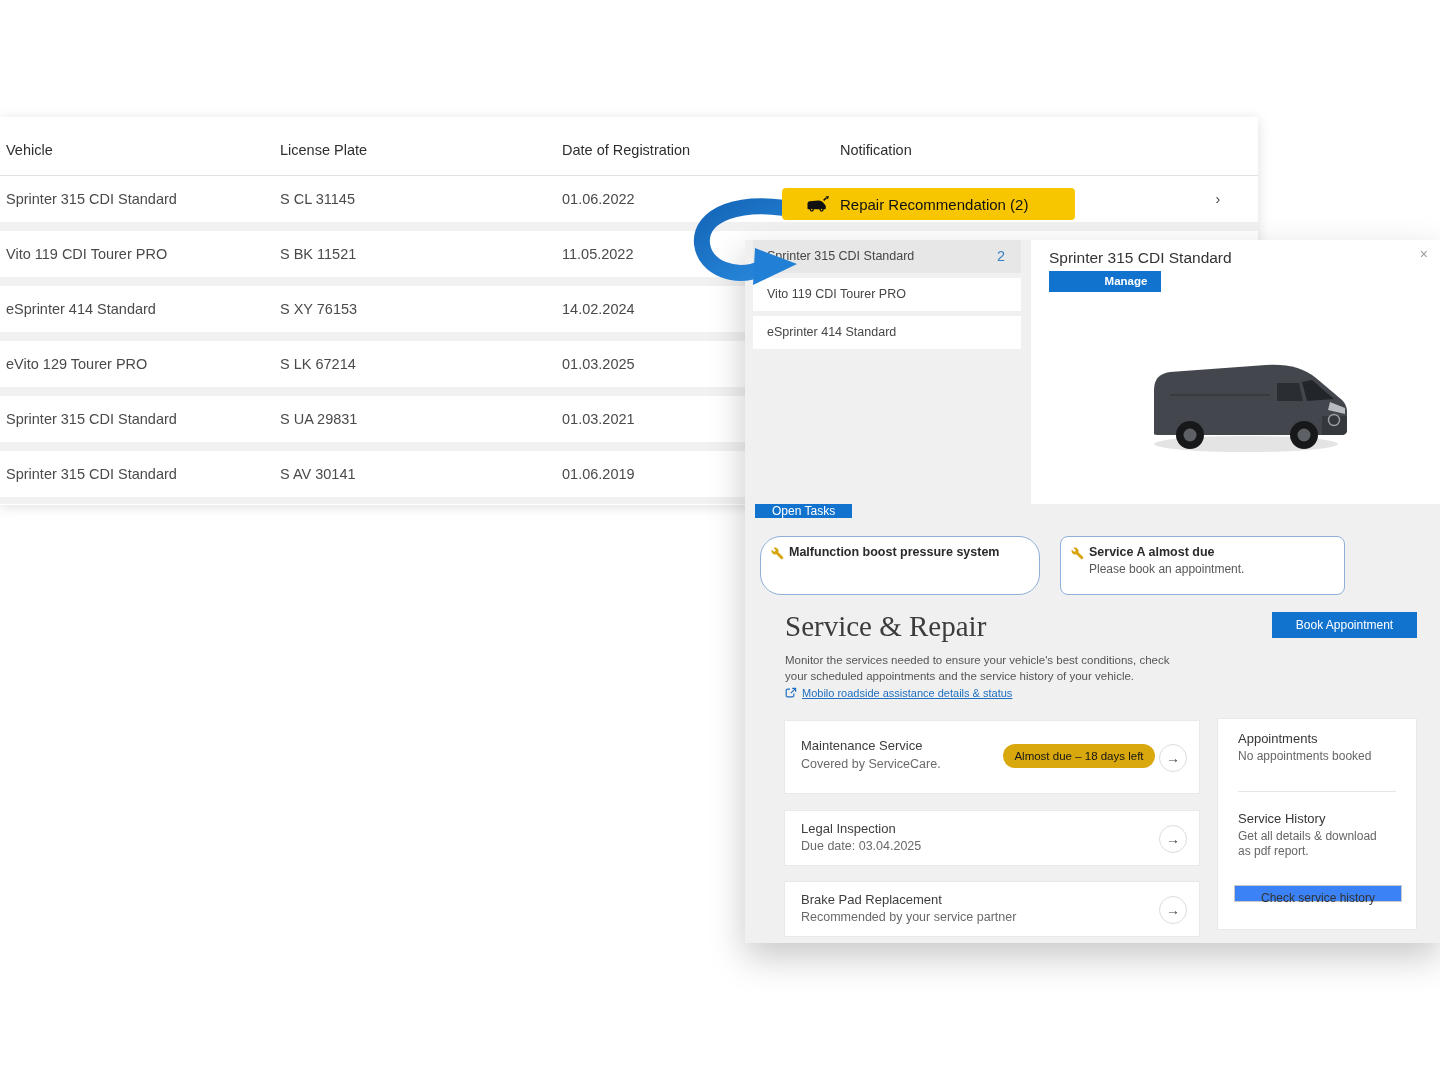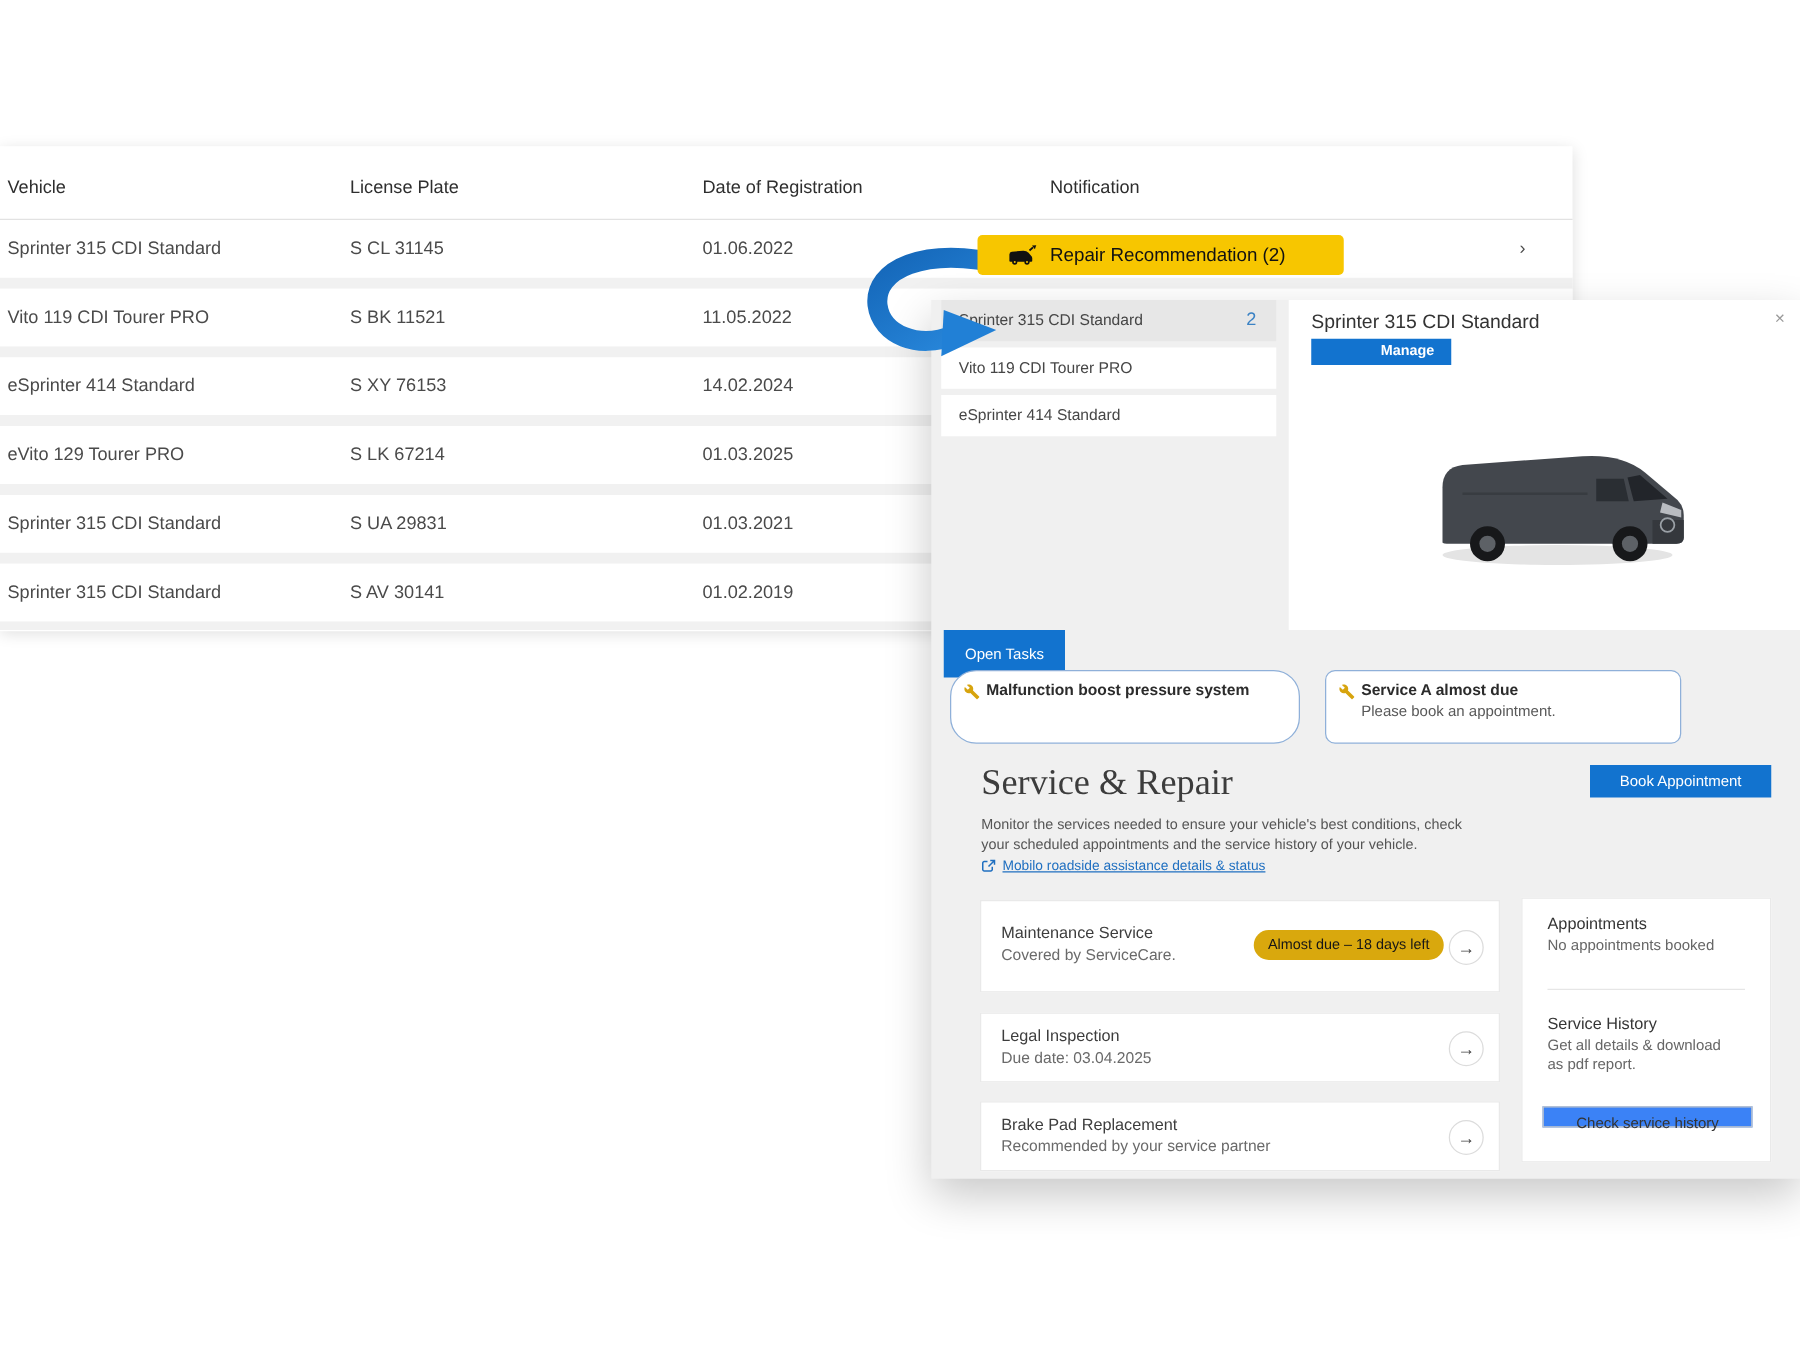--- a/index.html
+++ b/index.html
@@ -38,21 +38,21 @@
   .vitem .cnt { position:absolute; right:16px; top:0; color:#3b82c4; font-size:14.5px; }
 
   .detail { position:absolute; left:286px; top:0; width:409px; height:264px; background:#fff; }
   .detail-title { position:absolute; left:18px; top:9px; font-size:15.5px; color:#333; }
   .detail-close { position:absolute; right:12px; top:6px; font-size:14px; color:#999; cursor:pointer; }
   .manage-btn { position:absolute; left:18px; top:31px; width:112px; height:21px; background:#1273cf;
     color:#fff; font-size:11.5px; font-weight:bold; text-align:center; line-height:21px; cursor:pointer;padding-left:42px; }
   .van { position:absolute; left:95px; top:98px; }
 
   .open-tasks { position:absolute; left:10px; top:264px; background:#1273cf; color:#fff;
-    font-size:12px; padding:12px 17px; cursor:pointer; }
+    font-size:12px; padding:0 17px; cursor:pointer; }
 
   .task { position:absolute; top:296px; height:59px; background:#fff;
     border:1px solid #8fb0d9; border-radius:8px; cursor:pointer; }
   .task.t1 { left:15px; width:280px;border-radius:21px; } .task.t2 { left:315px; width:285px; }
   .task .ticon { position:absolute; left:10px; top:10px; }
   .task .ttitle { position:absolute; left:28px; top:8px; font-size:12.5px; font-weight:600; color:#2b2b2b; }
   .task .tbody { position:absolute; left:28px; top:25px; width:240px; font-size:12px;
     line-height:15px; color:#585858; }
 
   .sr-heading { position:absolute; left:40px; top:370px; font-family:"Liberation Serif","DejaVu Serif",serif;
@@ -132,21 +132,21 @@
   <div class="trow">
     <span class="c-vehicle">Sprinter 315 CDI Standard</span>
     <span class="c-plate">S UA 29831</span>
     <span class="c-date">01.03.2021</span>
   </div>
   <div class="band"></div>
 
   <div class="trow">
     <span class="c-vehicle">Sprinter 315 CDI Standard</span>
     <span class="c-plate">S AV 30141</span>
-    <span class="c-date">01.02.2019</span>
+    <span class="c-date">01.06.2019</span>
   </div>
   <div class="band-last"></div>
 </div>
 
 <div class="notif-btn">
   <svg width="24" height="17" viewBox="0 0 24 17">
     <path fill="#111" d="M1.5 12.5 V7.5 Q1.5 5.5 3.5 5.3 L12.5 4.6 Q15.2 4.5 16.8 6.2 L19.2 9 Q19.8 9.8 19.8 10.7 V12.5 Q19.8 13.3 19 13.3 H2.3 Q1.5 13.3 1.5 12.5 Z"></path>
     <circle cx="5.8" cy="13.6" r="2.1" fill="#111"></circle>
       <circle cx="5.8" cy="13.6" r="0.8" fill="#f7c600"></circle>
     <circle cx="15.6" cy="13.6" r="2.1" fill="#111"></circle>

